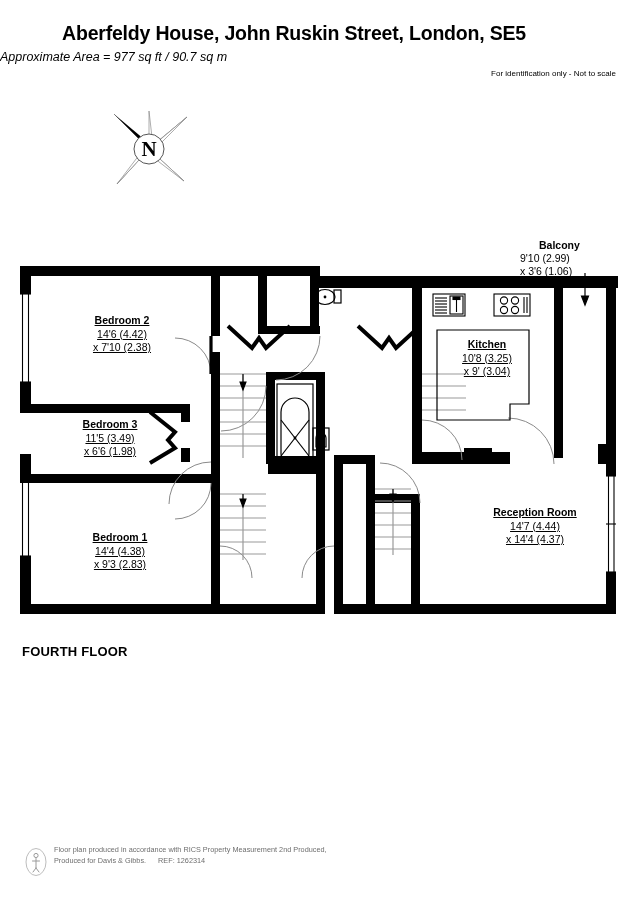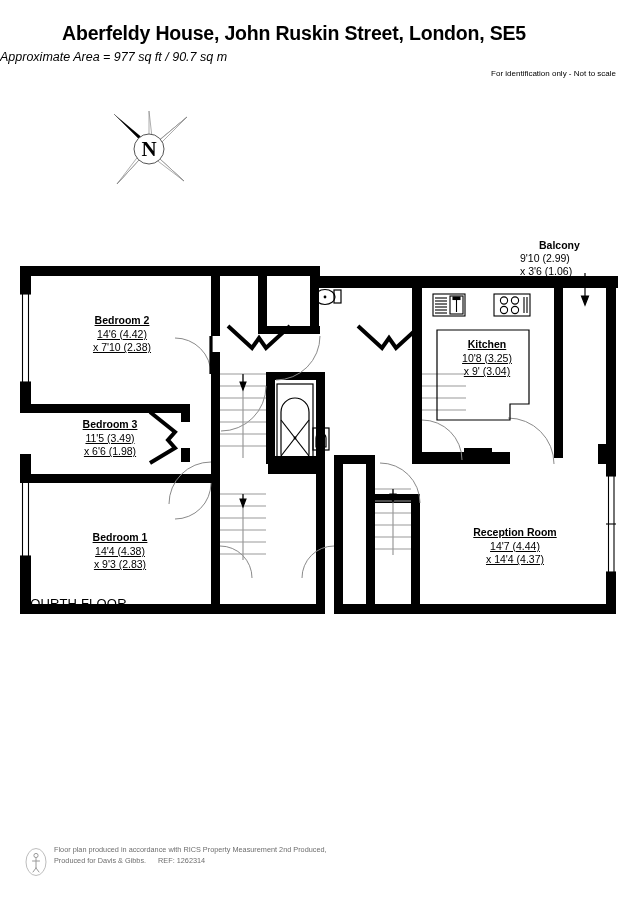--- a/index.html
+++ b/index.html
@@ -88,41 +88,41 @@
   .room-label .rl-dim {
     font-size: 10.5px;
     font-weight: normal;
     display: block;
   }
 
   #label-bedroom2 { left: 64px;  top: 314px; width: 116px; }
   #label-bedroom3 { left: 52px;  top: 418px; width: 116px; }
   #label-bedroom1 { left: 62px;  top: 531px; width: 116px; }
   #label-kitchen  { left: 432px; top: 338px; width: 110px; }
-  #label-reception{ left: 440px; top: 506px; width: 150px; margin-top: 20px; }
+  #label-reception{ left: 460px; top: 506px; width: 150px; }
 
   #label-balcony {
     position: absolute;
     left: 520px;
     top: 239px;
     width: 110px;
     text-align: left;
     line-height: 13px;
     white-space: nowrap;
   }
   #label-balcony .rl-name { font-size: 10.5px; font-weight: bold; display:block;margin-left:19px; }
   #label-balcony .rl-dim  { font-size: 10.5px; display:block; }
 
   
   #floor-caption {
     position: absolute;
     left: 22px;
-    top: 596px;
+    top: 644px;
     font-size: 13px;
-    font-weight: normal;
+    font-weight: bold;
     letter-spacing: 0.2px;
   }
 
   
   #footer {
     position: absolute;
     left: 24px;
     top: 845px;
     width: 590px;
   }

